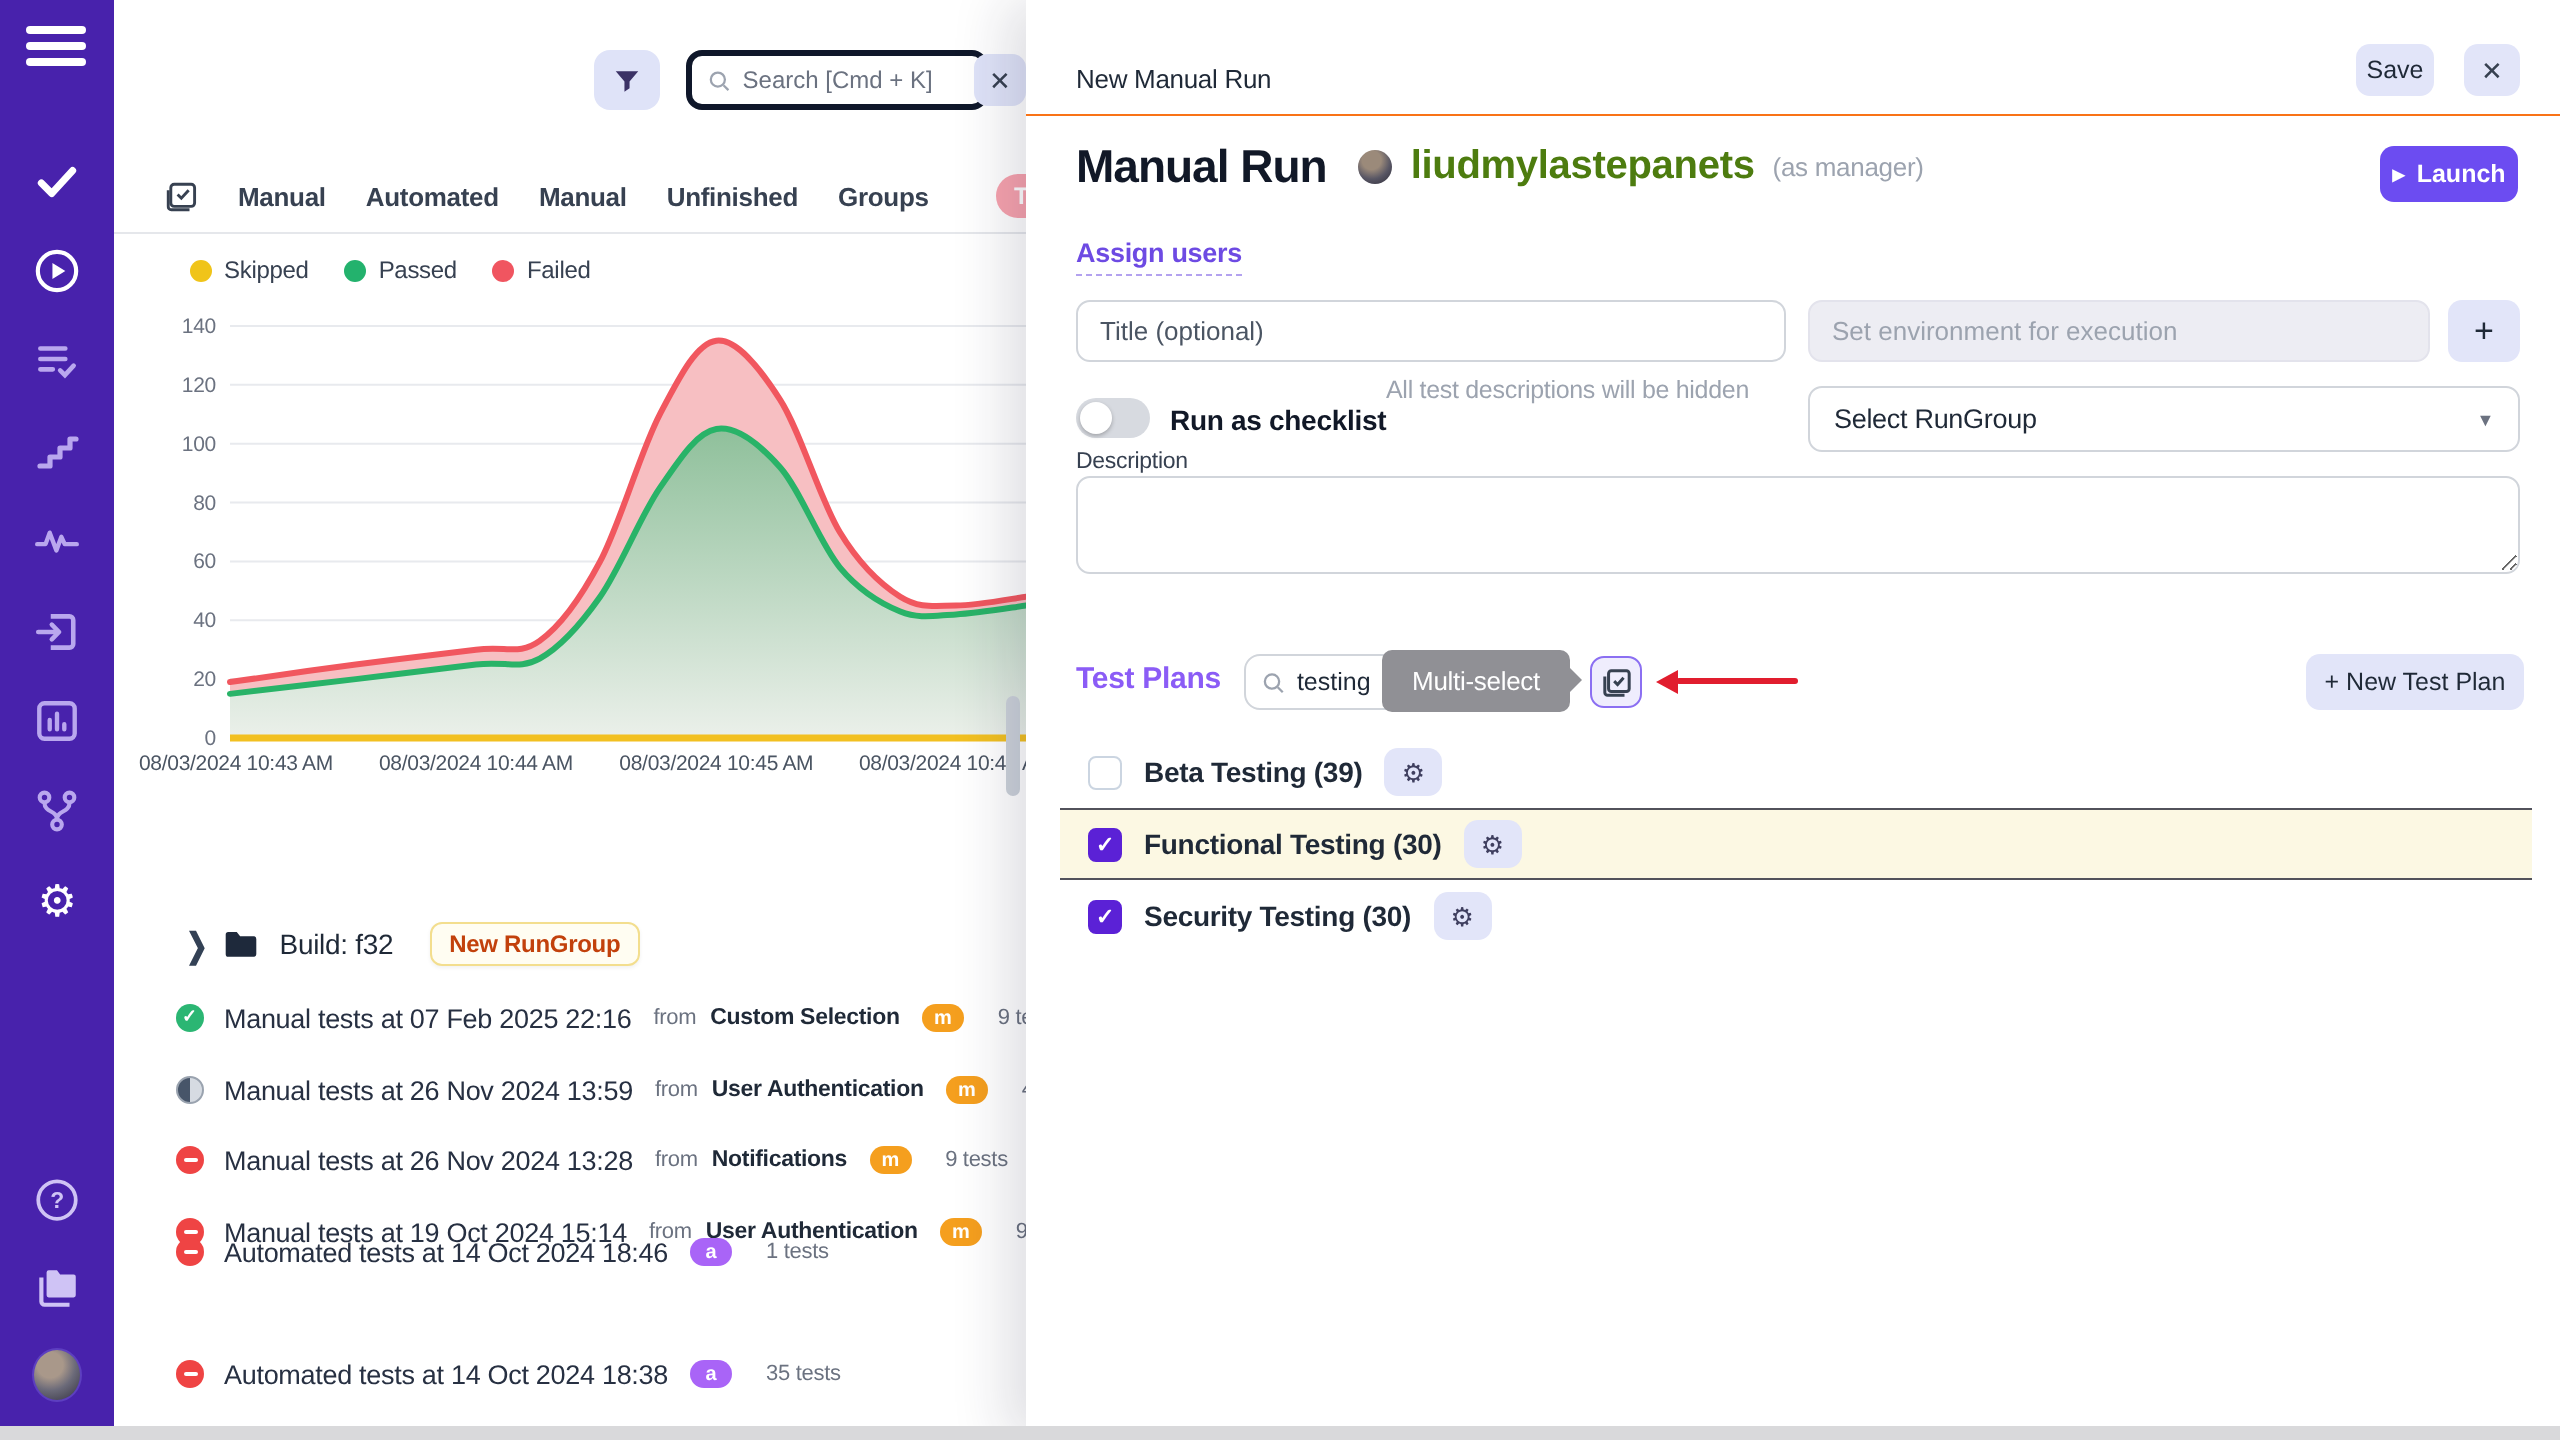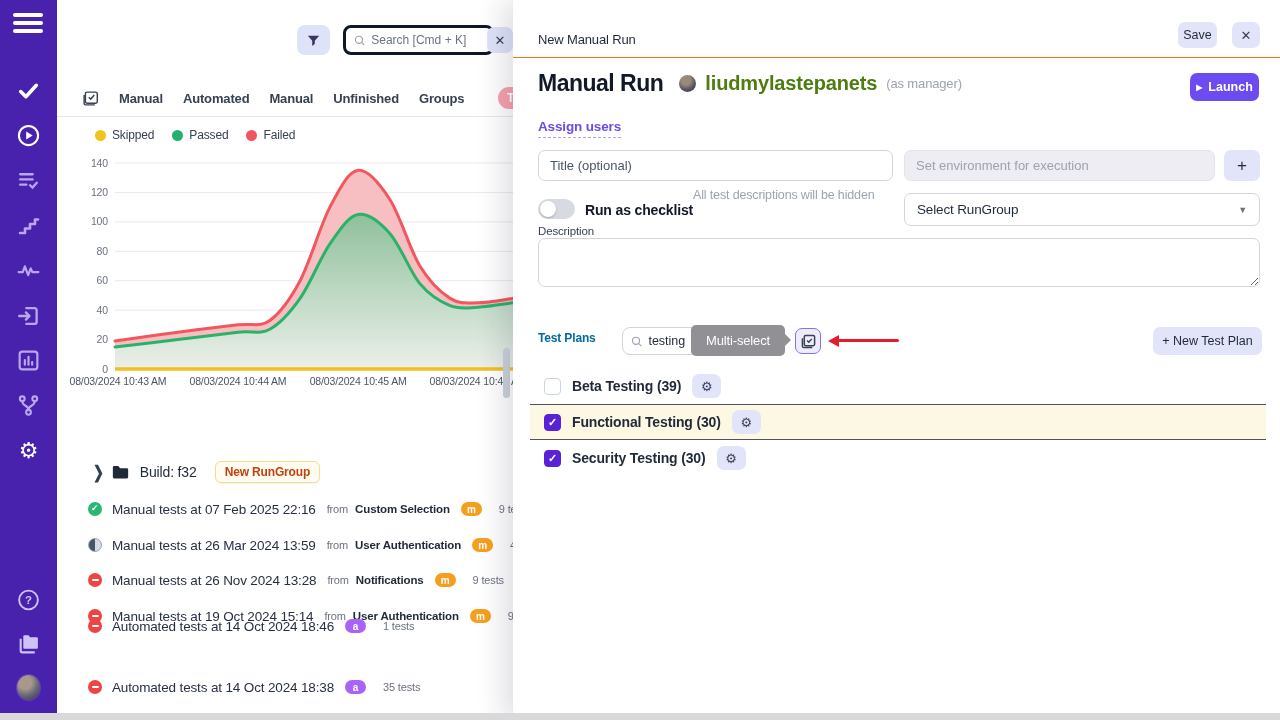--- a/index.html
+++ b/index.html
@@ -81,21 +81,21 @@
   .plus-btn { position:absolute; left:711px; top:150px; width:36px; height:31px; background:#E2E5F9; border:none; border-radius:7px; font-size:17px; color:#1f2937; cursor:pointer; }
   .toggle { position:absolute; left:25px; top:199px; width:37px; height:20px; background:#d7dae0; border-radius:10px; cursor:pointer; }
   .toggle::after { content:""; position:absolute; left:2px; top:2px; width:16px; height:16px; border-radius:50%; background:#fff; box-shadow:0 1px 2px rgba(0,0,0,0.25); }
   .checklist-label { position:absolute; left:72px; top:202px; font-size:14px; font-weight:bold; color:#111827; }
   .checklist-hint { position:absolute; left:180px; top:188px; font-size:12.5px; color:#9ca3af; }
   .rungroup-select { position:absolute; left:391px; top:193px; width:356px; height:33px; border:1px solid #d1d5db; border-radius:7px; display:flex; align-items:center; padding:0 12px; font-size:13.5px; color:#1f2937; cursor:pointer; }
   .rungroup-select .caret { margin-left:auto; font-size:9px; color:#6b7280; }
   .desc-label { position:absolute; left:25px; top:225px; font-size:11.5px; color:#374151; }
   .desc-area { position:absolute; left:25px; top:238px; width:722px; height:49px; border:1px solid #d1d5db; border-radius:7px; resize:both; font-family:inherit; font-size:13px; padding:6px 10px; outline:none; }
 
-  .tp-heading { position:absolute; left:25px; top:331px; font-size:12px; font-weight:bold; color:#0369a1;text-align:center; }
+  .tp-heading { position:absolute; left:25px; top:331px; font-size:15px; font-weight:bold; color:#8b5cf6;text-align:center; }
   .tp-search { position:absolute; left:109px; top:327px; width:163px; height:28px; border:1px solid #d1d5db; border-radius:8px; display:flex; align-items:center; padding:0 8px; gap:6px; background:#fff; }
   .tp-search input { border:none; outline:none; width:100%; font-size:12.5px; color:#1f2937; font-family:inherit; }
   .tp-tooltip { position:absolute; left:178px; top:325px; width:94px; height:31px; background:#909095; color:#fff; font-size:13px; border-radius:5px; display:flex; align-items:center; justify-content:center; z-index:3; }
   .tp-tooltip::after { content:""; position:absolute; right:-6px; top:9px; border-top:6px solid transparent; border-bottom:6px solid transparent; border-left:6px solid #909095; }
   .ms-btn { position:absolute; left:282px; top:328px; width:26px; height:26px; background:#EFEDFD; border:1.5px solid #8B6FF2; border-radius:7px; display:flex; align-items:center; justify-content:center; cursor:pointer; z-index:4; }
   .red-arrow-line { position:absolute; left:325px; top:339px; width:61px; height:3px; background:#E11D2E; border-radius:2px; z-index:4; }
   .red-arrow-head { position:absolute; left:315px; top:334.5px; width:0; height:0; border-top:6px solid transparent; border-bottom:6px solid transparent; border-right:11px solid #E11D2E; z-index:4; }
   .new-plan-btn { position:absolute; right:18px; top:327px; width:109px; height:28px; background:#E2E5F9; border:none; border-radius:7px; font-size:12.5px; color:#1f2937; font-family:inherit; cursor:pointer; }
   .plans { position:absolute; left:0; top:368px; width:767px; }
   .plan-row { display:flex; align-items:center; gap:11px; padding-left:31px; height:36px; }
@@ -287,21 +287,21 @@
       <div class="run-row" style="top: 497px;">
         <span class="st-ic st-passed"></span>
         <span class="run-title">Manual tests at 07 Feb 2025 22:16</span>
         <span class="run-from">from</span>
         <span class="run-source">Custom Selection</span>
         <span class="run-badge m">m</span>
         <span class="run-tests">9 tests</span>
       </div>
       <div class="run-row" style="top: 533px;">
         <span class="st-ic st-partial"></span>
-        <span class="run-title">Manual tests at 26 Mar 2024 13:59</span>
+        <span class="run-title">Manual tests at 26 Nov 2024 13:59</span>
         <span class="run-from">from</span>
         <span class="run-source">User Authentication</span>
         <span class="run-badge m">m</span>
         <span class="run-tests">4/9 tests</span>
       </div>
       <div class="run-row" style="top: 568px;">
         <span class="st-ic st-failed"></span>
         <span class="run-title">Manual tests at 26 Nov 2024 13:28</span>
         <span class="run-from">from</span>
         <span class="run-source">Notifications</span>

